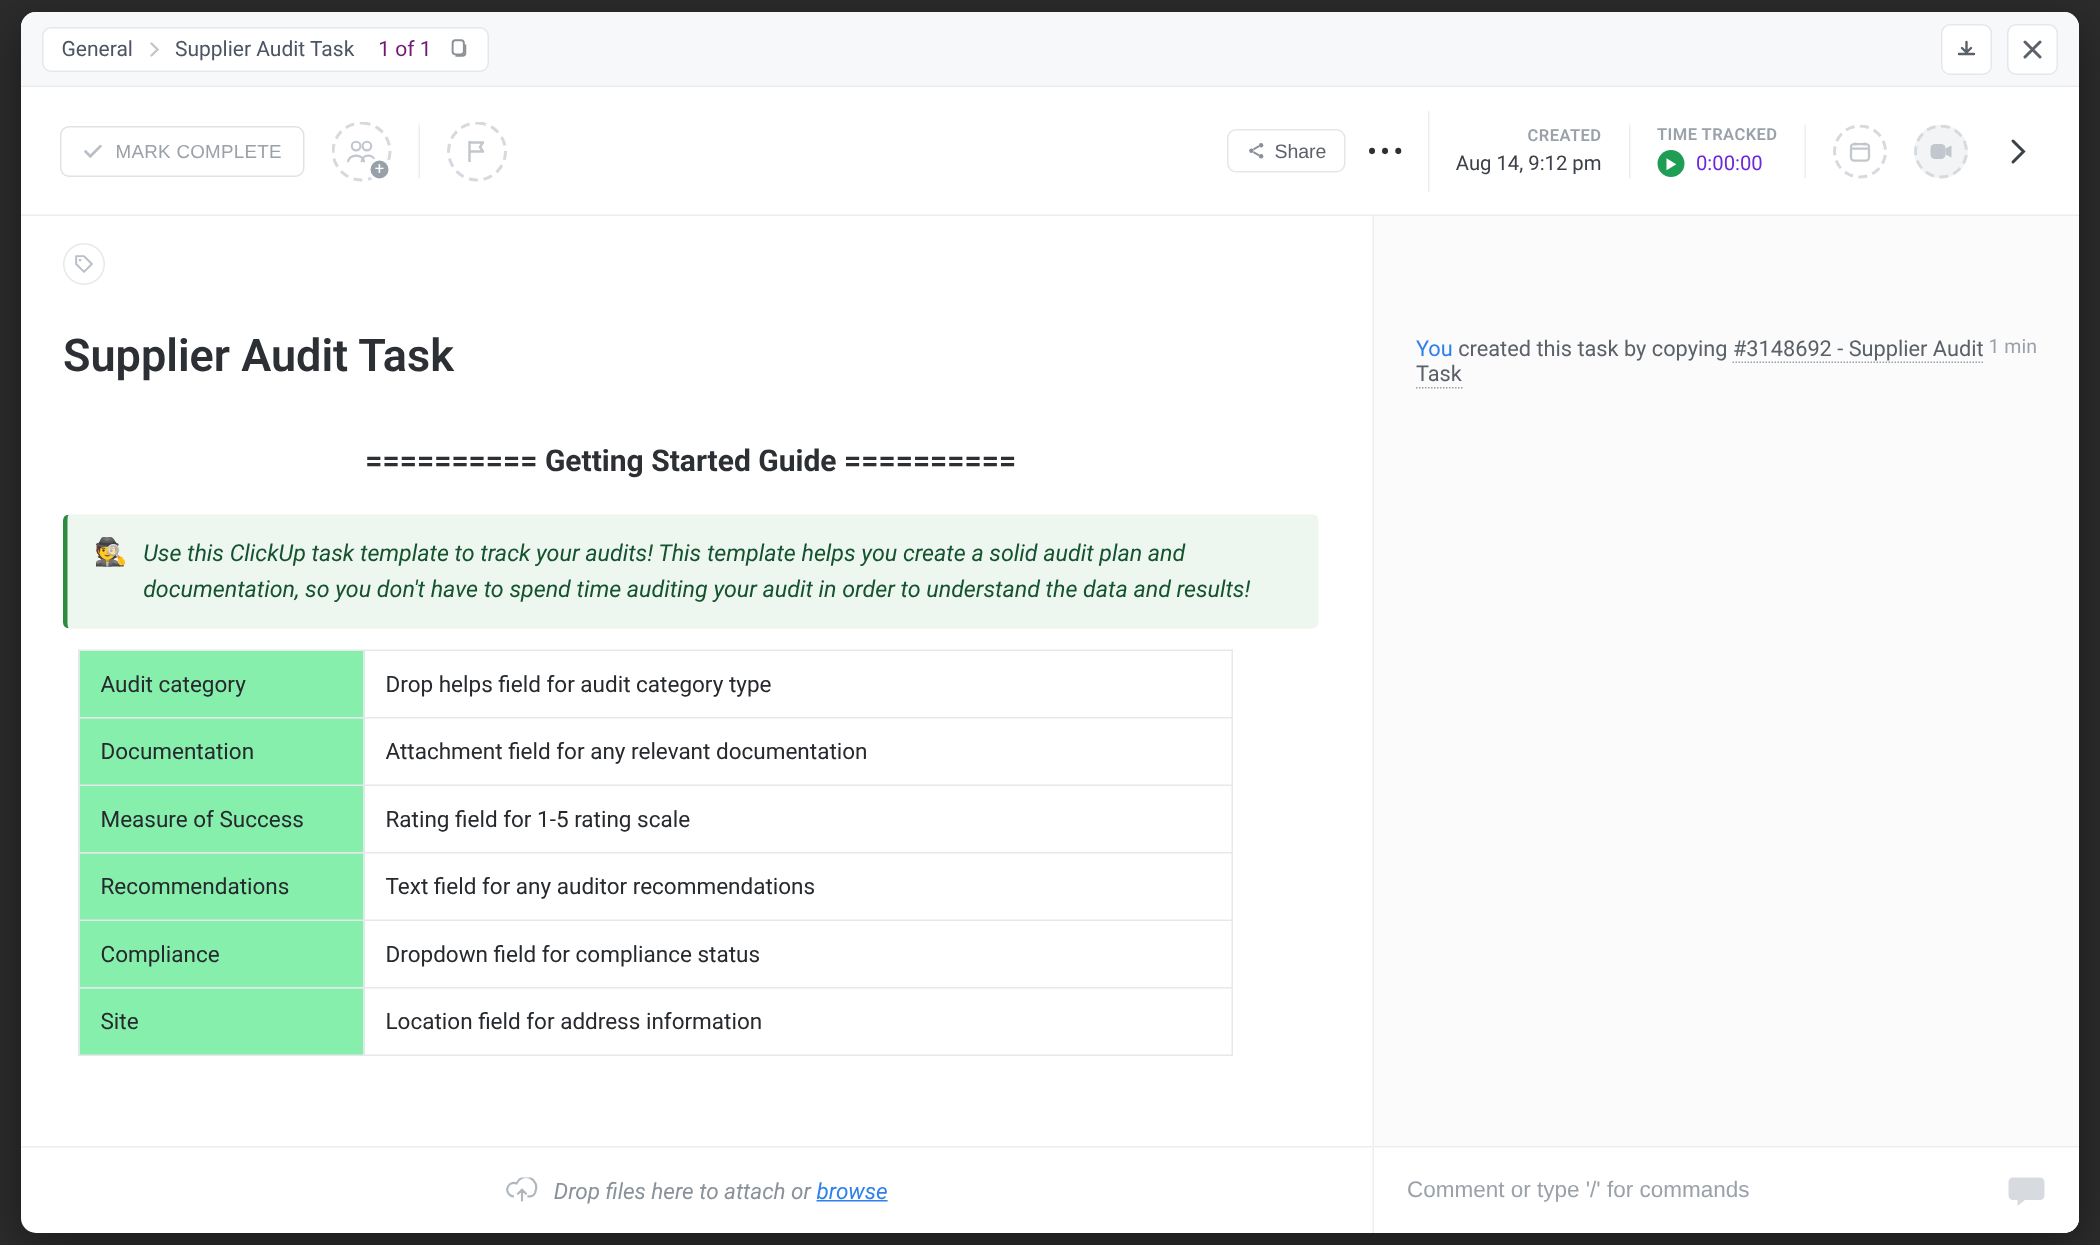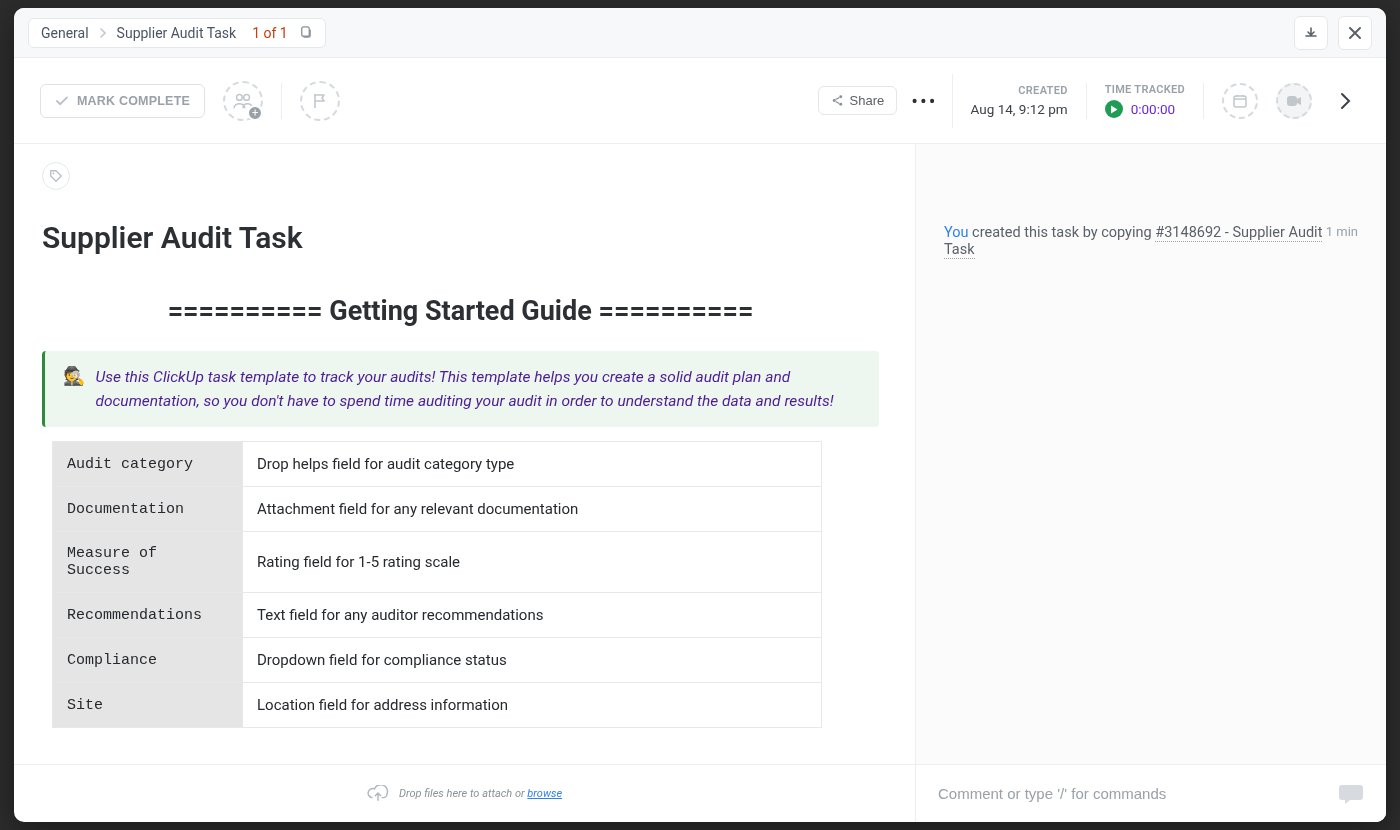--- a/index.html
+++ b/index.html
@@ -39,37 +39,37 @@
     align-items: center;
     gap: 10px;
     background: #fff;
     border: 1px solid #e5e7ea;
     border-radius: 6px;
     padding: 6px 12px;
     font-size: 14px;
     color: #4b5563;
   }
   .bc-sep { color: #c3c7cc; font-size: 12px; }
-  .bc-count { color: #c2410c; margin-left: 6px; }
+  .bc-count { color: #701a75; margin-left: 6px; }
   .bc-copy { color: #7a828a; display:inline-flex; }
   .bc-right { margin-left: auto; display:flex; gap:10px; }
   .bc-btn {
     width: 34px; height: 34px; border:1px solid #e5e7ea; border-radius:6px;
     background:#fff; display:flex; align-items:center; justify-content:center;
     color:#5b6168; cursor:pointer;
   }
   
   .toolbar {
     display:flex; align-items:center; padding: 18px 26px; border-bottom:1px solid #eceef0;
     gap: 18px; height: 86px;
   }
   .mark-complete {
     border:1px solid #dfe2e6; border-radius:6px; padding: 9px 14px;
     display:flex; align-items:center; gap:8px; color:#9aa1a9; font-size:12.5px;
-    font-weight:700; letter-spacing:.2px; cursor:pointer; background:#fff;
+    font-weight:400; letter-spacing:.2px; cursor:pointer; background:#fff;
   }
   .dashed-circle {
     width:40px; height:40px; border:2px dashed #d6dade; border-radius:50%;
     display:flex; align-items:center; justify-content:center; color:#c1c7cd; cursor:pointer;
   }
   .assignee { position:relative; }
   .assignee .plus {
     position:absolute; right:-2px; bottom:-2px; width:16px; height:16px; background:#98a1a9;
     border-radius:50%; color:#fff; font-size:11px; display:flex; align-items:center;
     justify-content:center; border:2px solid #fff;
@@ -108,37 +108,37 @@
     margin: 18px 0 0 28px; cursor:pointer;
   }
   .content {
     overflow-y:auto; padding: 4px 36px 20px 28px; flex:1;
     scrollbar-width: thin; scrollbar-color:#d3d6da transparent;
   }
   .content::-webkit-scrollbar { width:8px; }
   .content::-webkit-scrollbar-thumb { background:#d3d6da; border-radius:4px; }
 
   .task-title { font-size:30px; font-weight:600; color:#2c2f33; margin: 26px 0 40px 0; }
-  .guide-heading { font-size:27px; font-weight:700; text-align:center; color:#2c2f33; margin-bottom:24px; }
+  .guide-heading { font-size:20px; font-weight:700; text-align:center; color:#2c2f33; margin-bottom:24px; }
   .callout {
     background:#eef6f0; border-left:3px solid #2d8a3e; padding:14px 18px; border-radius:4px;
     margin-bottom:14px; display:flex; gap:10px;
   }
   .callout .emoji { font-size:18px; flex-shrink:0; }
-  .callout .txt { font-style:italic; color:#4c1d95; font-size:15.5px; line-height:1.55; }
+  .callout .txt { font-style:italic; color:#14532d; font-size:15.5px; line-height:1.55; }
   .para { font-size:15.5px; color:#26292d; line-height:1.6; margin-bottom:18px; }
   table.fields {
     border-collapse:collapse; width:92%; margin-left:10px; font-size:15px; color:#26292d;
   }
   table.fields td { border:1px solid #e6e8eb; padding:13px 14px; }
-  table.fields td:first-child { background:#e5e5e5; width:190px;font-family:Liberation Mono, monospace; }
+  table.fields td:first-child { background:#86efac; width:190px; }
 
   .dropzone {
     height:58px; border-top:1px solid #eceef0; display:flex; align-items:center;
-    justify-content:center; gap:10px; color:#8a9199; font-size:11px; font-style:italic;
+    justify-content:center; gap:10px; color:#8a9199; font-size:15px; font-style:italic;
   }
   .dropzone a { color:#2f80ed; text-decoration:underline; cursor:pointer; }
 
   
   .activity { flex:1; padding: 80px 28px 20px 28px; font-size:14.5px; color:#5b6168; }
   .activity .you { color:#2f80ed; }
   .activity .link { color:#5b6168; border-bottom:1px dotted #9aa1a9; cursor:pointer; }
   .activity .time { float:right; color:#9aa1a9; font-size:13px; }
   .comment-box {
     height:58px; border-top:1px solid #eceef0; display:flex; align-items:center;

